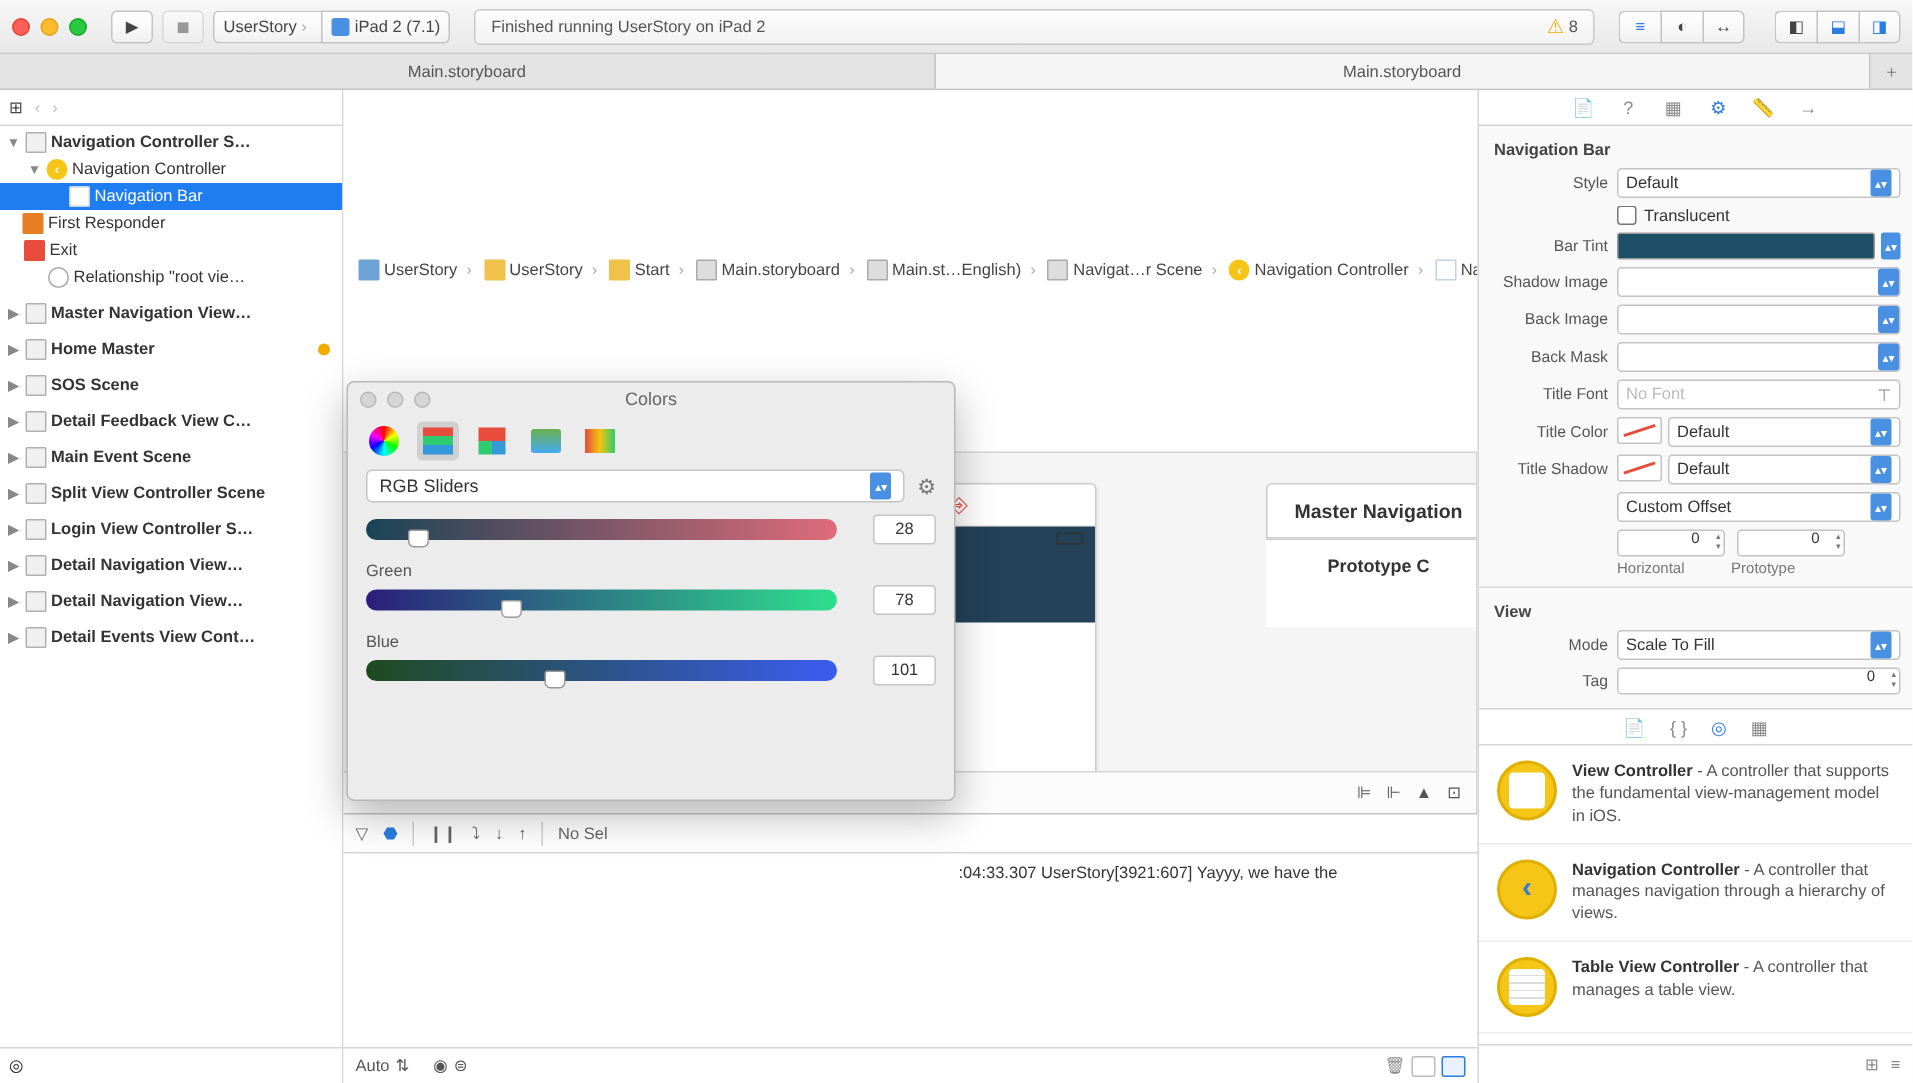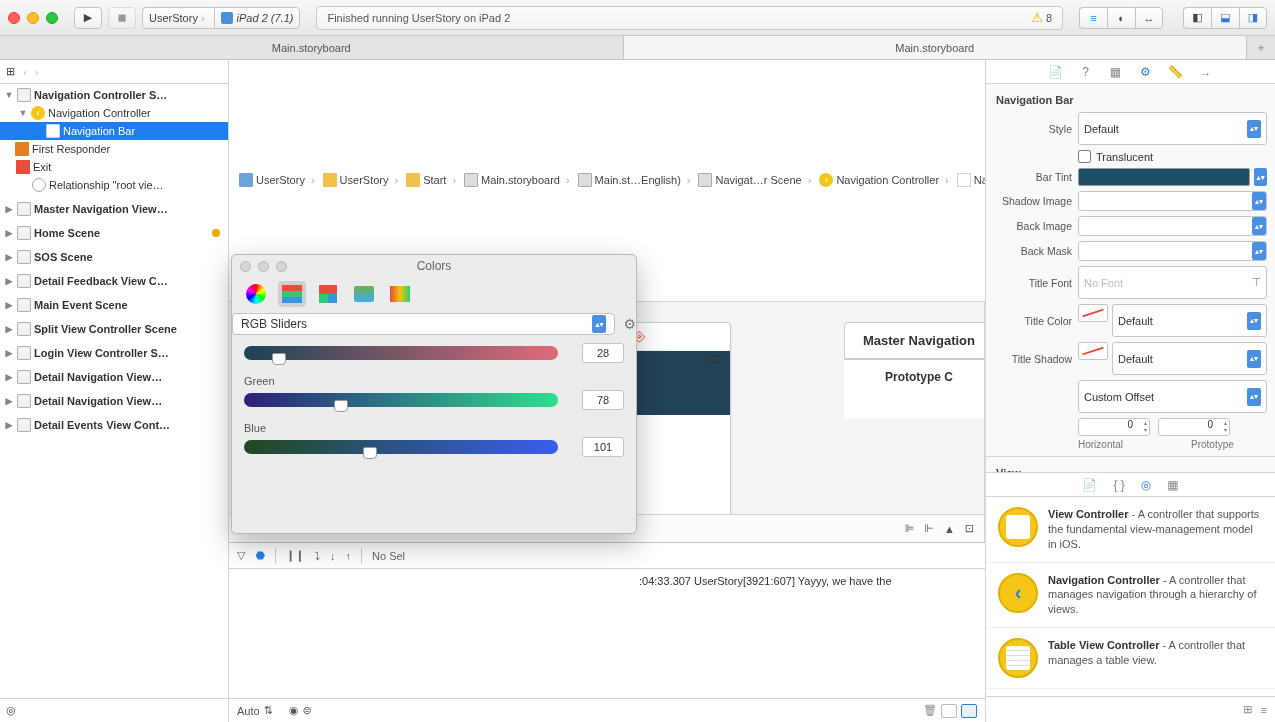--- a/index.html
+++ b/index.html
@@ -10,21 +10,21 @@
 .traffic { display: flex; gap: 7px; margin-right: 10px; }
 .dot { width: 12px; height: 12px; border-radius: 50%; }
 .dot.r { background: #ff5f57; border: .5px solid #e24238; }
 .dot.y { background: #ffbd2e; border: .5px solid #e1a116; }
 .dot.g { background: #28c840; border: .5px solid #17a52c; }
 .tbtn { height: 22px; min-width: 28px; background: linear-gradient(#fff,#f1f1f1); border: 1px solid #c4c4c4; border-radius: 4px; display: inline-flex; align-items: center; justify-content: center; padding: 0 6px; font-size: 11px; color: #444; }
 .tbtn.disabled { opacity: .5; }
 .scheme { display: flex; }
 .scheme .tbtn { border-radius: 0; border-right: none; }
 .scheme .tbtn:first-child { border-radius: 4px 0 0 4px; }
-.scheme .tbtn:last-child { border-radius: 0 4px 4px 0; border-right: 1px solid #c4c4c4; font-style: italic; }
+.scheme .tbtn:last-child { border-radius: 0 4px 4px 0; border-right: 1px solid #c4c4c4; }
 .activity { flex: 1; margin: 0 10px; height: 24px; background: linear-gradient(#fcfcfc,#f3f3f3); border: 1px solid #c9c9c9; border-radius: 4px; display: flex; align-items: center; padding: 0 10px; font-size: 11px; color: #555; justify-content: space-between; }
 .warn-badge { display: inline-flex; align-items: center; gap: 3px; color: #555; }
 .warn-tri { color: #f0ad00; font-size: 13px; }
 .tgroup { display: flex; gap: 0; }
 .tgroup .tbtn { border-radius: 0; border-right: none; }
 .tgroup .tbtn:first-child { border-radius: 4px 0 0 4px; }
 .tgroup .tbtn:last-child { border-radius: 0 4px 4px 0; border-right: 1px solid #c4c4c4; }
 
 
 .tabbar { height: 24px; background: #e3e3e3; border-bottom: 1px solid #c4c4c4; display: flex; }
@@ -97,29 +97,29 @@
 
 .inspector { width: 290px; border-left: 1px solid #d5d5d5; display:flex; flex-direction:column; background:#f9f9f9; }
 .insp-tabs { height:24px; border-bottom:1px solid #d5d5d5; display:flex; align-items:center; justify-content:center; gap:14px; background:#fff; }
 .insp-tabs .it { width:16px; height:16px; display:inline-flex; align-items:center; justify-content:center; color:#888; font-size:12px; }
 .insp-tabs .it.active { color:#2b7de0; }
 .insp-body { flex:1; overflow:auto; padding:6px 8px; font-size:11px; }
 .insp-section-title { font-weight:600; color:#444; padding:4px 2px 6px; }
 .insp-row { display:flex; align-items:center; margin-bottom:5px; gap:6px; }
 .insp-row label { width: 78px; text-align:right; color:#555; font-size:10.5px; }
 .insp-row .control { flex:1; }
-.sel-control { width:100%; height:33px; background:#fff; border:1px solid #c4c4c4; border-radius:3px; display:flex; align-items:center; padding:0 5px; font-size:11px; justify-content:space-between; }
+.sel-control { width:100%; height:20px; background:#fff; border:1px solid #c4c4c4; border-radius:3px; display:flex; align-items:center; padding:0 5px; font-size:11px; justify-content:space-between; }
 .sel-caret { width:14px; height:18px; background:#4a90e2; border-radius:2px; display:inline-flex; align-items:center; justify-content:center; color:#fff; font-size:8px; margin-left:4px; flex-direction:column; line-height:5px;}
 .color-swatch { width:100%; height:18px; background:#1c4e65; border:1px solid #999; border-radius:2px; }
 .sel-blank { width:100%; height:20px; background:#fff; border:1px solid #c4c4c4; border-radius:3px; display:flex; align-items:center; justify-content:flex-end; }
 .checkbox-row { display:flex; align-items:center; gap:5px; padding-left:84px; margin-bottom:5px; }
 .num-input { width:72px; height:18px; border:1px solid #c4c4c4; border-radius:3px; text-align:right; padding:0 16px 0 4px; font-size:10px; position:relative; background:#fff; }
 .stepper { position:absolute; right:2px; top:1px; width:10px; height:14px; display:flex; flex-direction:column; }
 .stepper span { font-size:6px; color:#777; line-height:7px; }
-.offset-labels { display:flex; padding-left:84px; gap:68px; font-size:10px; color:#777; margin-top:-2px; margin-bottom:6px;text-align:right;}
+.offset-labels { display:flex; padding-left:84px; gap:31px; font-size:10px; color:#777; margin-top:-2px; margin-bottom:6px;text-align:right;}
 .section-divider { height:1px; background:#d5d5d5; margin:6px -8px; }
 .title-color-ctrl { display:flex; gap:4px; flex:1; }
 .tc-swatch { width:30px; height:18px; border:1px solid #c4c4c4; border-radius:2px; background:#fff; display:flex;align-items:center;justify-content:center; }
 .tc-swatch .diag { width:22px; height:2px; background:#e74c3c; transform:rotate(-18deg); }
 
 
 .obj-lib { border-top:1px solid #d5d5d5; background:#fff; display:flex; flex-direction:column; height:250px; }
 .obj-tabs { height:24px; border-bottom:1px solid #d5d5d5; display:flex; align-items:center; justify-content:center; gap:16px; }
 .obj-tabs .ot { color:#888; font-size:12px; }
 .obj-tabs .ot.active { color:#2b7de0; }
@@ -135,21 +135,21 @@
 .colors-panel { position:absolute; left:231px; top:254px; width:406px; height:280px; background:#ececec; border:1px solid #b8b8b8; border-radius:5px; box-shadow:0 10px 28px rgba(0,0,0,.28); }
 .cp-titlebar { height:22px; display:flex; align-items:center; padding:0 8px; position:relative; }
 .cp-traffic { display:flex; gap:7px; }
 .cp-dot { width:11px; height:11px; border-radius:50%; background:#d5d5d5; border:.5px solid #b8b8b8; }
 .cp-title { position:absolute; left:0; right:0; text-align:center; font-size:12px; color:#666; }
 .cp-tabs { height:34px; padding: 4px 10px; display:flex; gap:8px; }
 .cp-tab { width:28px; height:26px; border-radius:4px; display:flex; align-items:center; justify-content:center; }
 .cp-tab.active { background:#d0d0d0; }
 .cp-wheel { width:20px;height:20px;border-radius:50%;background:conic-gradient(red,yellow,lime,cyan,blue,magenta,red); }
 .cp-sliders { width:20px;height:18px;background:linear-gradient(#e74c3c 33%,#2ecc71 33% 66%,#3498db 66%); }
-.cp-mode-row { padding:2px 0; display:flex; gap:8px; align-items:center; }
+.cp-mode-row { padding:2px 12px; display:flex; gap:8px; align-items:center; }
 .cp-mode-sel { flex:1; height:22px; background:#fff; border:1px solid #c4c4c4; border-radius:4px; display:flex; align-items:center; padding:0 8px; font-size:12px; justify-content:space-between; }
 .cp-gear { color:#777; font-size:14px; }
 .cp-slider-block { padding: 6px 12px; }
 .cp-slabel { font-size:11px; color:#555; margin-bottom:3px; }
 .cp-srow { display:flex; align-items:center; gap:24px; }
 .cp-track { flex:1; height:14px; border-radius:7px; position:relative; }
 .cp-track.red { background:linear-gradient(to right,#1a4356,#e06b7a); }
 .cp-track.green { background:linear-gradient(to right,#2a1f7a,#2fdf8e); }
 .cp-track.blue { background:linear-gradient(to right,#1f4a1f,#3a5df0); }
 .cp-thumb { position:absolute; top:7px; width:14px; height:12px; background:#fff; border:1px solid #999; border-radius:2px 2px 4px 4px; transform:translateX(-50%); }
@@ -244,21 +244,21 @@
       <div style="height:6px"></div>
       <div class="tree-row bold">
           <span class="disc">▶</span>
           <span class="ico ico-sb-mini"></span>
           <span>Master Navigation View…</span>
         </div>
       <div style="height:6px"></div>
       <div class="tree-row bold">
           <span class="disc">▶</span>
           <span class="ico ico-sb-mini"></span>
-          <span>Home Scene</span>
+          <span>Home Master</span>
           <span class="status-dot"></span>
         </div>
       <div style="height:6px"></div>
       <div class="tree-row bold">
           <span class="disc">▶</span>
           <span class="ico ico-sb-mini"></span>
           <span>SOS Scene</span>
         </div>
       <div style="height:6px"></div>
       <div class="tree-row bold">

